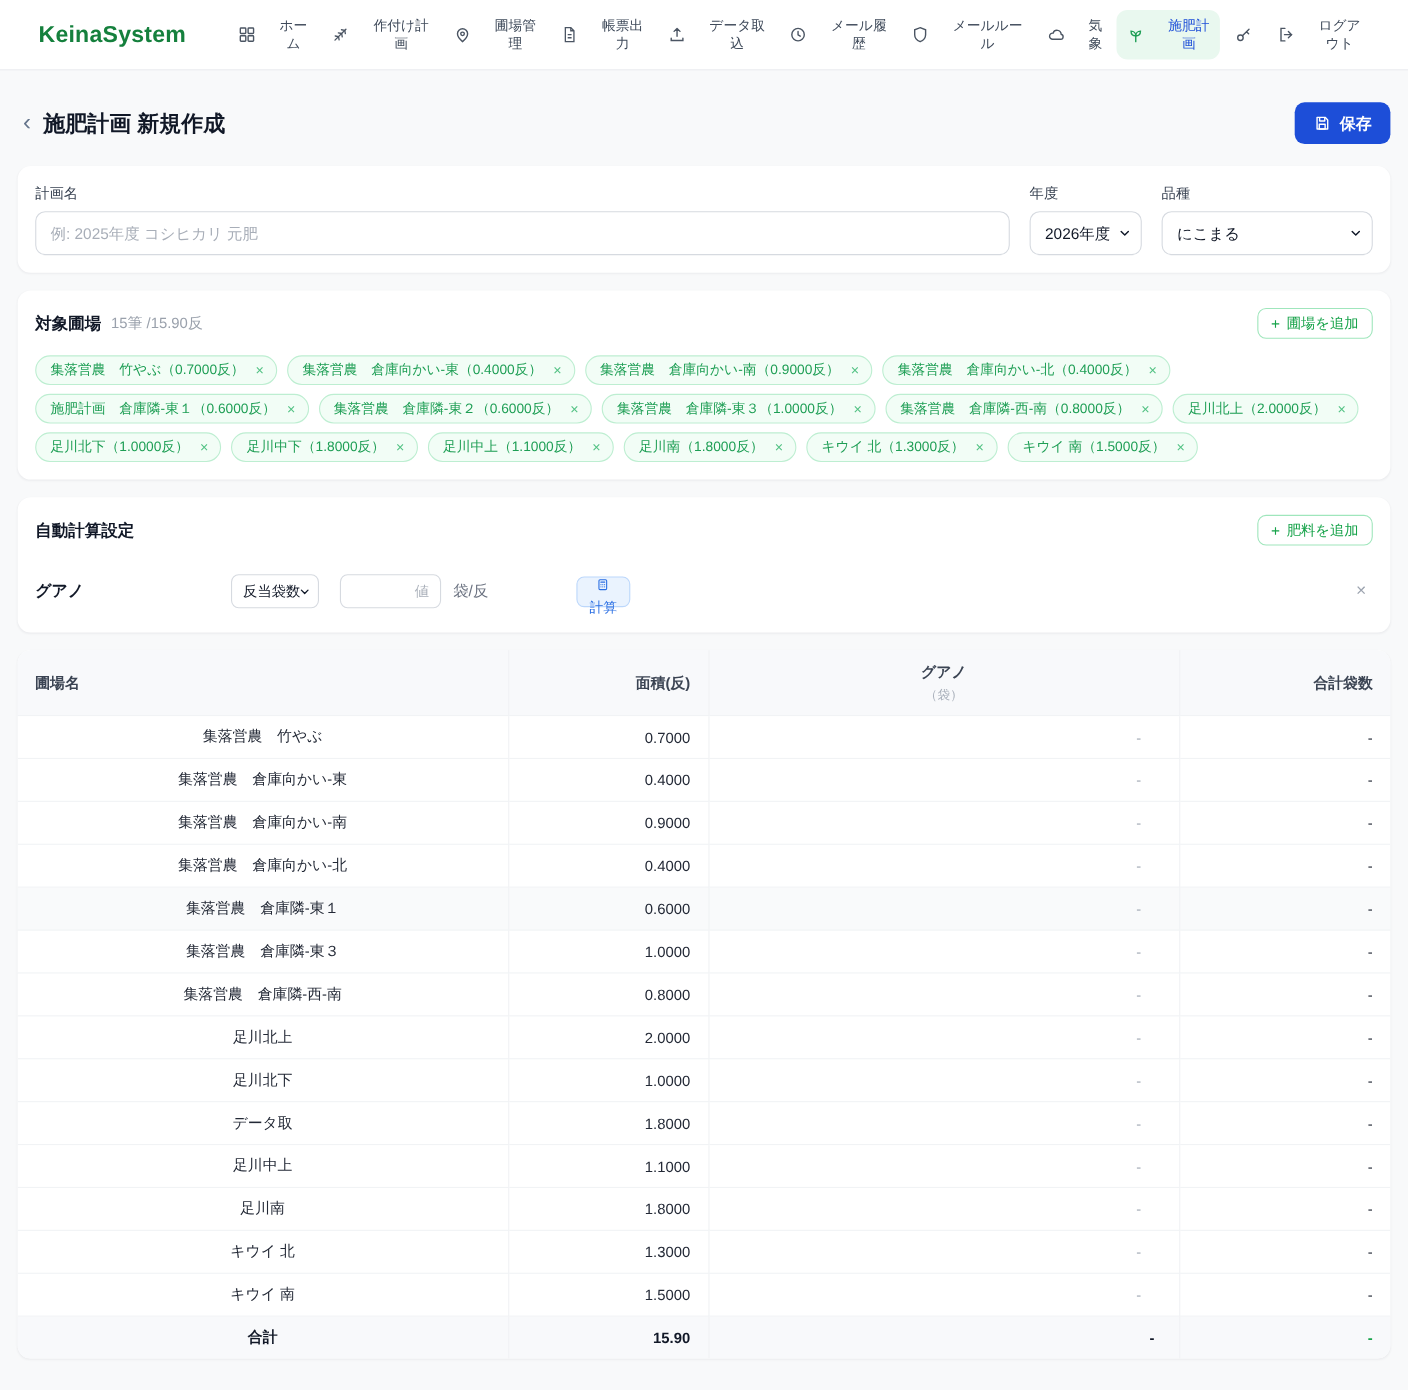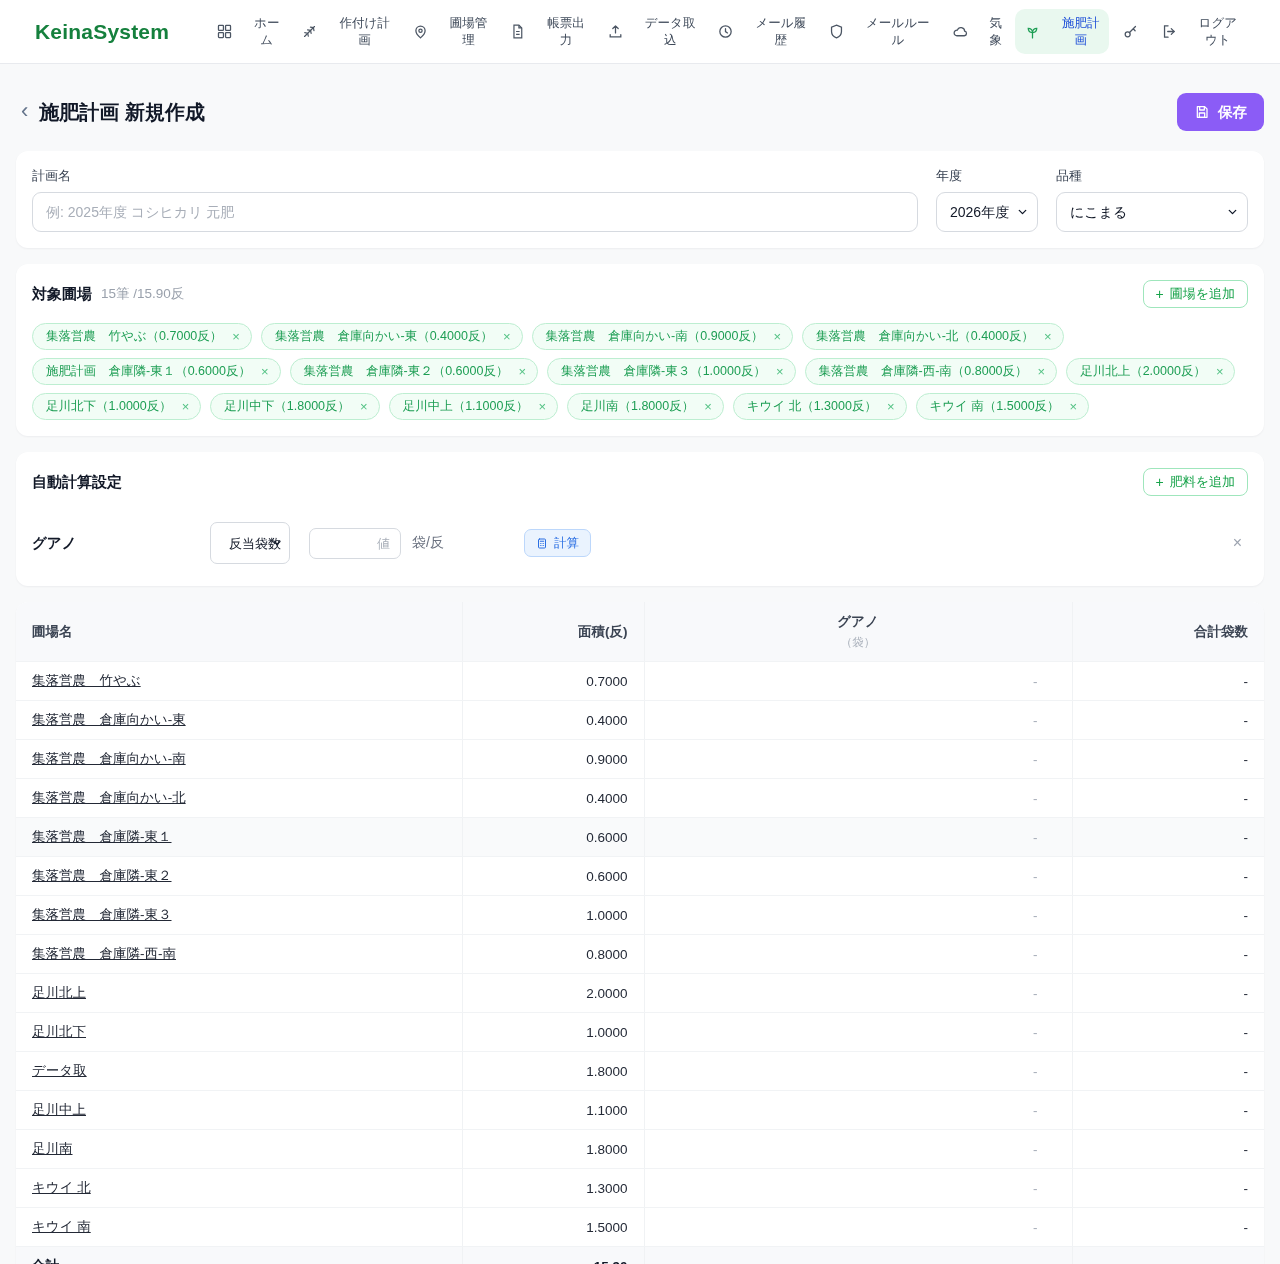--- a/index.html
+++ b/index.html
@@ -28,21 +28,21 @@
   .nav-item .nlabel { white-space:pre-line; text-align:center; }
   .nav-item.active { background:#e9f8ef; color:#1d4ed8; }
   .nav-item.active .nicon { color:#1d9e54; }
 
   
   main { padding:0 16px 32px; }
   .title-row { display:flex; align-items:center; padding:29px 0 20px; }
   .back { color:#64748b; font-size:22px; line-height:1; padding:0 11px 2px 5px; cursor:pointer; }
   h1 { font-size:20px; margin:0; font-weight:700; color:#111827; }
   .save-btn {
-    margin-left:auto; background:#8b5cf6; color:#fff; border:none; border-radius:9px;
+    margin-left:auto; background:#1d4ed8; color:#fff; border:none; border-radius:9px;
     height:38px; padding:0 17px; font-size:14.5px; font-weight:600;
     display:flex; align-items:center; gap:8px; cursor:pointer;
     font-family:inherit;
   }
 
   .card {
     background:#fff; border-radius:12px; padding:16px; margin-bottom:16px;
     box-shadow:0 1px 2px rgba(16,24,40,.05);
   }
 
@@ -82,46 +82,46 @@
     display:inline-flex; align-items:center; gap:10px;
     background:#f2fdf6; border:1px solid #bdeed1; color:#1d9e54;
     border-radius:14px; height:27px; padding:0 11px 0 13px; font-size:12.5px;
   }
   .chip-x { color:#53c284; cursor:pointer; font-size:13px; line-height:1; }
 
   
   .calc-row { display:flex; align-items:center; margin-top:26px; padding-bottom:6px; }
   .fert-name { width:178px; font-weight:700; font-size:14.5px; color:#111827; flex:none; }
   .select.sm { width:80px; flex:none; }
-  .select.sm select { height:42px; border-radius:7px; font-size:13px; padding:0 8px 0 10px;text-align:right; }
+  .select.sm select { height:31px; border-radius:7px; font-size:13px; padding:0 8px 0 10px; }
   .select.sm .chev { right:7px; }
   .val-input {
     width:92px; height:31px; border:1px solid #d6dae0; border-radius:7px;
     margin-left:19px; font-size:13px; text-align:right; padding:0 10px; font-family:inherit;
   }
   .unit { color:#6b7280; font-size:14px; margin-left:11px; }
   .calc-btn {
     margin-left:80px; background:#eaf3fe; border:1px solid #bcd7fb; color:#2b6fe3;
     height:28px; border-radius:7px; padding:0 11px; font-size:12.5px;
-    display:flex; align-items:center; gap:6px; cursor:pointer; font-family:inherit;
+    display:flex; align-items:center; gap:6px; cursor:pointer; font-family:inherit;flex-direction:column;
   }
   .row-close { margin-left:auto; color:#9ca3af; font-size:16px; line-height:1; cursor:pointer; padding:4px 6px; }
 
   
   .table-card { padding:0; overflow:hidden; }
   table { width:100%; border-collapse:collapse; font-size:13.5px; table-layout:fixed; }
   th, td { border-bottom:1px solid #f1f3f5; }
   th:not(:last-child), td:not(:last-child) { border-right:1px solid #f0f2f4; }
   th { background:#f8f9fb; padding:11px 16px; font-weight:700; color:#3b4453; font-size:13.5px; vertical-align:middle; }
   th.col-field { text-align:left; }
   th.col-area, th.col-total { text-align:right; }
   th.col-fert { text-align:center; }
   .th-sub { display:block; color:#a6adb8; font-weight:400; font-size:11.5px; margin-top:4px; }
   td { padding:10px 16px; color:#232936; background:#fff; }
-  td.name { text-align:left;text-decoration:underline; }
+  td.name { text-align:center; }
   td.area { text-align:right; }
   td.fert { text-align:right; padding-right:34px; color:#a6adb8; }
   td.total { text-align:right; color:#232936; }
   tr.shaded td { background:#f9fafb; }
   tr.total-row td { background:#f8f9fb; font-weight:700; border-top:1px solid #e9ecef; border-bottom:none; color:#111827; }
   tr.total-row td.fert { color:#111827; padding-right:22px; }
   tr.total-row td.total { color:#16a34a; }
 </style>
 </head>
 <body>
@@ -442,26 +442,20 @@
             <td class="fert">-</td>
             <td class="total">-</td>
           </tr>
         <tr class="shaded">
             <td class="name">集落営農　倉庫隣-東１</td>
             <td class="area">0.6000</td>
             <td class="fert">-</td>
             <td class="total">-</td>
           </tr>
         <tr>
-            <td class="name">集落営農　倉庫隣-東２</td>
-            <td class="area">0.6000</td>
-            <td class="fert">-</td>
-            <td class="total">-</td>
-          </tr>
-        <tr>
             <td class="name">集落営農　倉庫隣-東３</td>
             <td class="area">1.0000</td>
             <td class="fert">-</td>
             <td class="total">-</td>
           </tr>
         <tr>
             <td class="name">集落営農　倉庫隣-西-南</td>
             <td class="area">0.8000</td>
             <td class="fert">-</td>
             <td class="total">-</td>

